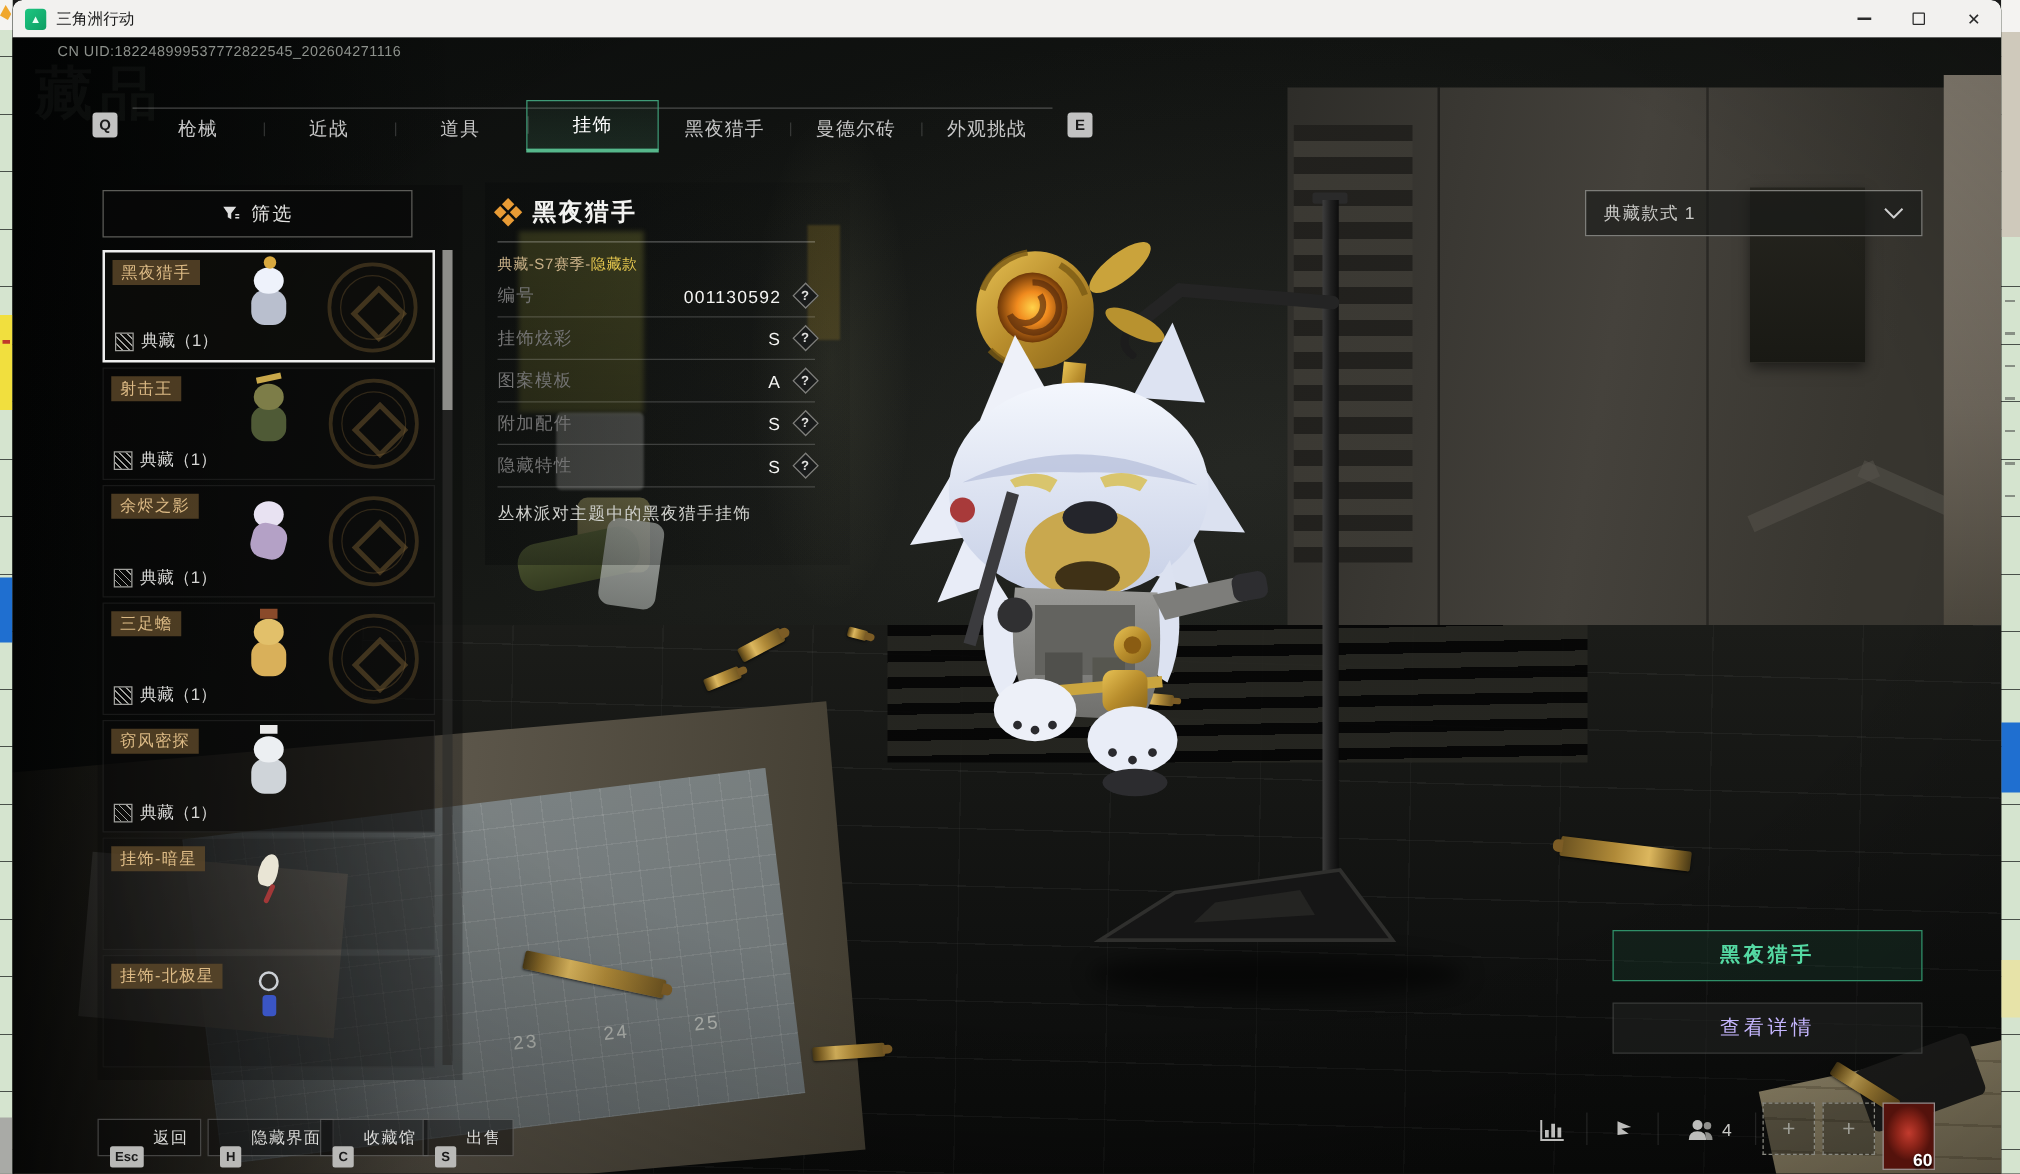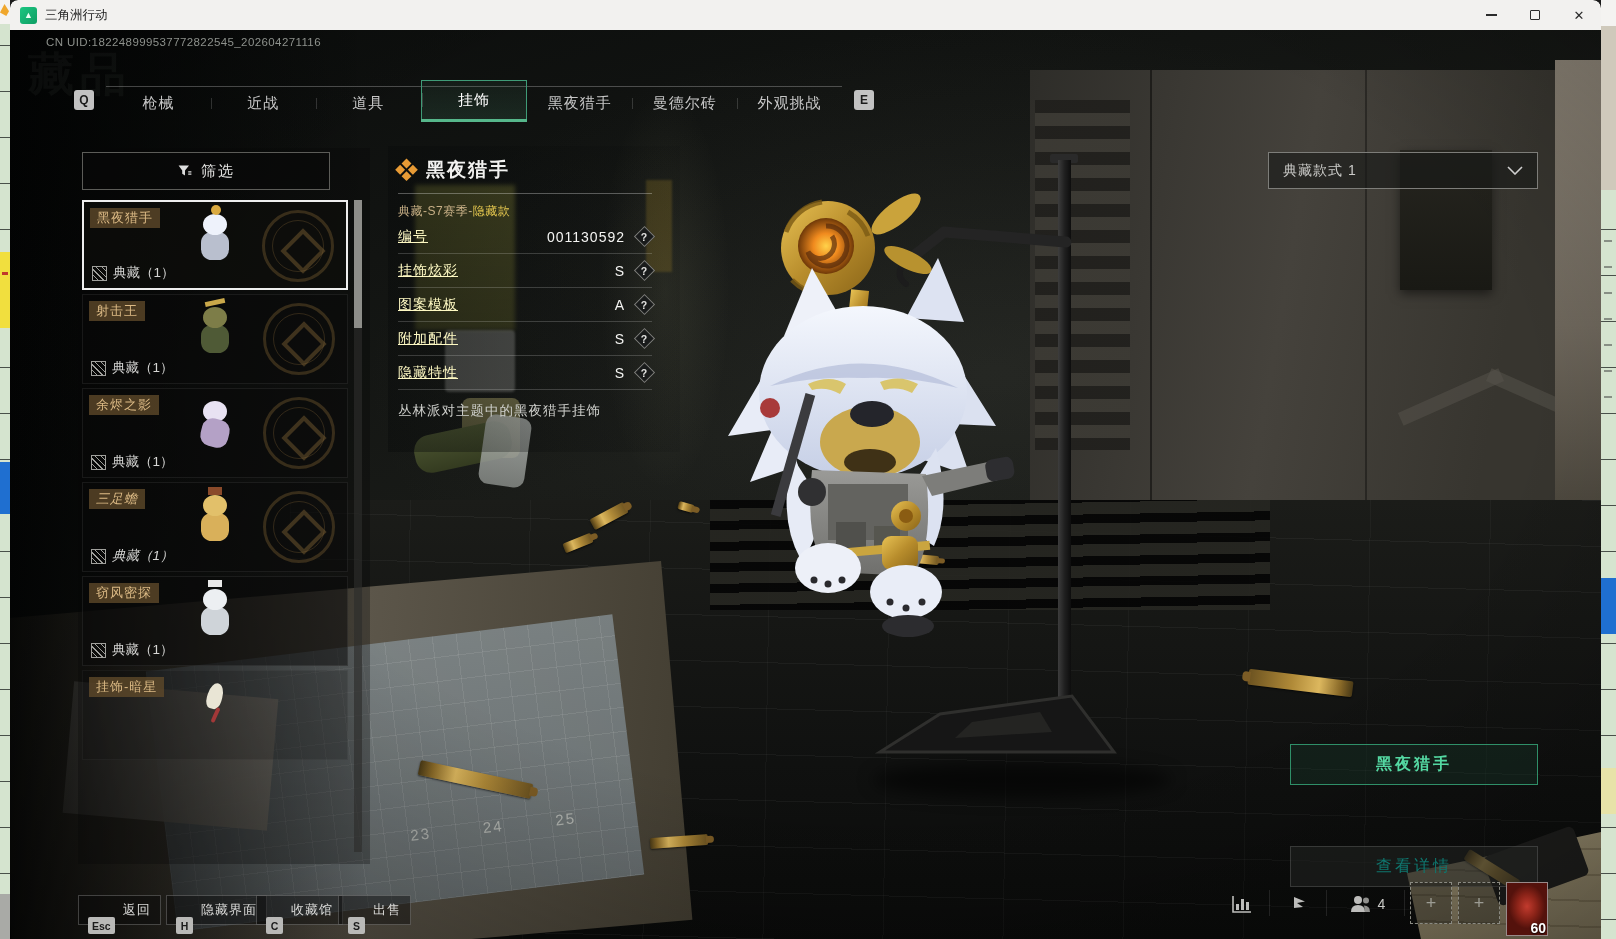--- a/index.html
+++ b/index.html
@@ -93,21 +93,21 @@
   .tab + .tab::before{content:"";position:absolute;left:0;top:32%;height:36%;width:1px;background:rgba(255,255,255,.16);}
   .tab.active{margin-top:-7px;border:1px solid #3f9b77;background:linear-gradient(rgba(70,130,100,.10),rgba(70,130,100,.20));color:#fff;}
   .tab.active::after{content:"";position:absolute;left:-1px;right:-1px;bottom:-3px;height:3px;background:#56b78b;}
   .tab.active + .tab::before{display:none;}
 
   .sidebar{position:absolute;left:68px;top:118px;width:292px;height:716px;background:rgba(5,6,6,.30);z-index:11;}
   .filter-btn{position:absolute;left:4px;top:4px;width:248px;height:38px;border:1px solid #5c5c58;background:rgba(10,10,10,.55);display:flex;align-items:center;justify-content:center;gap:8px;color:#e3e3e1;font-size:15px;letter-spacing:2px;}
   .card{position:absolute;left:4px;width:266px;height:90px;background:rgba(10,10,9,.52);border:1px solid rgba(255,255,255,.07);}
   .card.selected{border:2px solid #eeeeee;background:rgba(14,14,12,.62);}
   .card.plain{background:rgba(14,14,14,.22);border-color:rgba(255,255,255,.04);}
-  .c0{top:52px;}.c1{top:146px;}.c2{top:240px;}.c3{top:334px;font-style:italic;}.c4{top:428px;}.c5{top:522px;}.c6{top:616px;}
+  .c0{top:52px;}.c1{top:146px;}.c2{top:240px;}.c3{top:334px;}.c4{top:428px;}.c5{top:522px;}.c6{top:616px;}
   .item-tag{position:absolute;top:6px;left:6px;background:rgba(96,74,42,.78);color:#dcba85;font-size:13px;padding:1px 7px;letter-spacing:1px;}
   .item-tier{position:absolute;bottom:6px;left:8px;display:flex;align-items:center;gap:6px;color:#d6d6d4;font-size:13.5px;}
   .tier-icon{width:15px;height:15px;border:1px solid #a0a09c;background:repeating-linear-gradient(45deg,rgba(0,0,0,0) 0 3px,#a0a09c 3px 4px);}
   .emblem{position:absolute;right:12px;top:8px;width:72px;height:72px;border:3px solid rgba(150,115,60,.32);border-radius:50%;}
   .emblem::before{content:"";position:absolute;inset:7px;border:1px solid rgba(150,115,60,.28);border-radius:50%;}
   .emblem::after{content:"";position:absolute;left:22px;top:22px;width:24px;height:24px;border:4px solid rgba(150,115,60,.38);transform:rotate(45deg);}
   .thumb{position:absolute;left:50%;top:12px;transform:translateX(-50%);display:flex;flex-direction:column;align-items:center;}
   .thumb .th{position:relative;width:24px;height:21px;border-radius:50%;}
   .thumb .tb{width:28px;height:28px;border-radius:38%;margin-top:-3px;}
   .t0 .th{background:#eef2fb;}.t0 .tb{background:#b9bfce;}
@@ -129,32 +129,32 @@
   .detail-backdrop{position:absolute;left:378px;top:116px;width:292px;height:306px;background:linear-gradient(90deg,rgba(8,10,10,.42),rgba(8,10,10,.10));z-index:9;}
   .detail{position:absolute;left:388px;top:126px;width:254px;z-index:12;color:#e8e8e6;}
   .d-title-row{display:flex;align-items:center;gap:11px;height:28px;}
   .d-diamond{width:17px;height:17px;transform:rotate(45deg);display:grid;grid-template-columns:7px 7px;grid-template-rows:7px 7px;gap:2px;}
   .d-diamond i{background:#e89b35;}
   .d-title{font-size:19px;font-weight:bold;letter-spacing:2px;color:#f2f2f0;}
   .d-div{height:1px;background:rgba(255,255,255,.30);margin-top:9px;}
   .d-series{margin-top:9px;font-size:12px;color:#c8b087;letter-spacing:.5px;}
   .d-series b{color:#e6c84f;font-weight:normal;}
   .d-row{position:relative;display:flex;align-items:center;height:34px;border-bottom:1px solid rgba(255,255,255,.18);font-size:14px;}
-  .d-row .lab{color:#fef9c3;letter-spacing:1px;text-decoration:underline;}
+  .d-row .lab{color:#737373;letter-spacing:1px;}
   .d-row .val{margin-left:auto;margin-right:12px;color:#f4f4f2;letter-spacing:1px;}
   .help{width:15px;height:15px;transform:rotate(45deg);background:#191b1b;border:1px solid #7e7e7a;display:grid;place-items:center;flex:none;}
   .help i{transform:rotate(-45deg);font-style:normal;font-size:10.5px;font-weight:bold;color:#e0e0de;}
   .d-desc{margin-top:12px;font-size:13.5px;color:#cfd0cc;letter-spacing:1px;}
 
   .dropdown{position:absolute;left:1258px;top:122px;width:270px;height:37px;border:1px solid #7d7d79;background:rgba(22,24,23,.62);display:flex;align-items:center;padding:0 14px;z-index:12;color:#cbcbc8;font-size:14px;letter-spacing:1px;}
   .caret{margin-left:auto;display:flex;}
 
   .btn{position:absolute;left:1280px;width:248px;height:41px;display:grid;place-items:center;font-size:16px;letter-spacing:3px;z-index:12;border:0;cursor:default;font-family:inherit;}
   .btn-primary{top:714px;border:1px solid #2f8f68;background:rgba(26,66,50,.30);color:#54d8a2;font-weight:bold;}
-  .btn-secondary{top:816px;border:1px solid rgba(255,255,255,.14);background:rgba(32,34,33,.58);color:#0f766e;font-family:Liberation Serif, serif;}
+  .btn-secondary{top:772px;border:1px solid rgba(255,255,255,.14);background:rgba(32,34,33,.58);color:#c4b5fd;font-family:Liberation Serif, serif;}
 
   .hotkey{position:absolute;top:865px;height:30px;border:1px solid rgba(255,255,255,.22);background:rgba(8,8,8,.45);display:flex;align-items:center;gap:8px;padding:0 9px;z-index:12;}
   .hk0{left:68px;}.hk1{left:156px;}.hk2{left:246px;}.hk3{left:328px;}
   .hotkey .keycap{height:17px;min-width:17px;font-size:10.5px;border-radius:2px;background:#b9b9b7;margin-top:31px;}
   .hk-label{color:#dadad8;font-size:13px;letter-spacing:1px;}
 
   .sicon{position:absolute;top:856px;width:40px;height:36px;display:grid;place-items:center;z-index:12;}
   .si-chart{left:1212px;}.si-flag{left:1269px;}
   .si-party{left:1326px;width:62px;display:flex;align-items:center;justify-content:center;gap:5px;color:#c9c9c6;font-size:14px;}
   .sdiv{position:absolute;top:860px;width:1px;height:26px;background:rgba(255,255,255,.10);z-index:12;}
@@ -421,20 +421,28 @@
           </div>
         </div>
         <div class="card c5 plain">
           <span class="thumb t5">
               <i class="th"></i>
               <i class="tb"></i>
             </span>
           <span class="item-tag">挂饰-暗星</span>
 
         </div>
+        <div class="card c6 plain">
+          <span class="thumb t6">
+              <i class="th"></i>
+              <i class="tb"></i>
+            </span>
+          <span class="item-tag">挂饰-北极星</span>
+
+        </div>
 
         <div class="scrollbar">
           <div class="scroll-thumb"></div>
         </div>
       </div>
 
       <div class="detail-backdrop"></div>
       <div class="detail">
         <div class="d-title-row">
           <span class="d-diamond">

